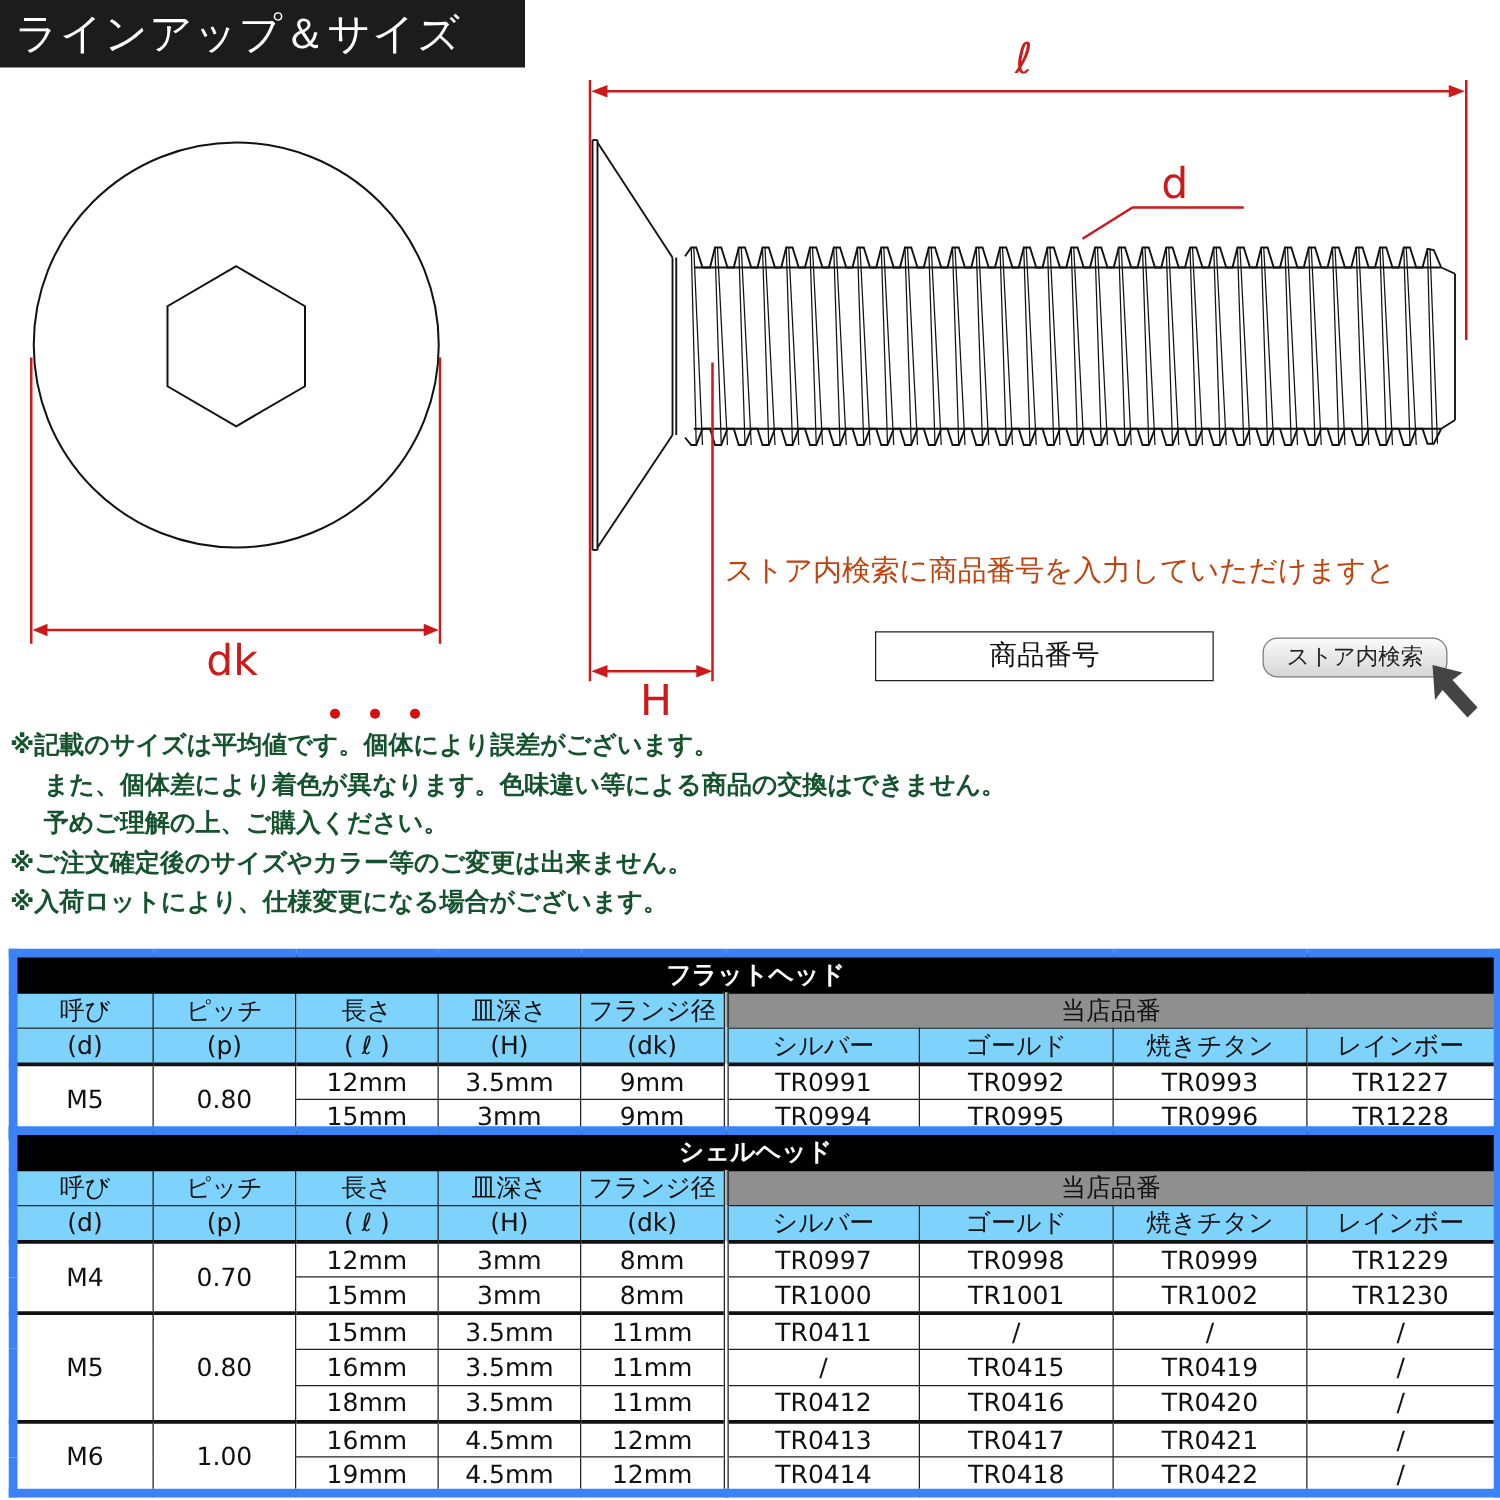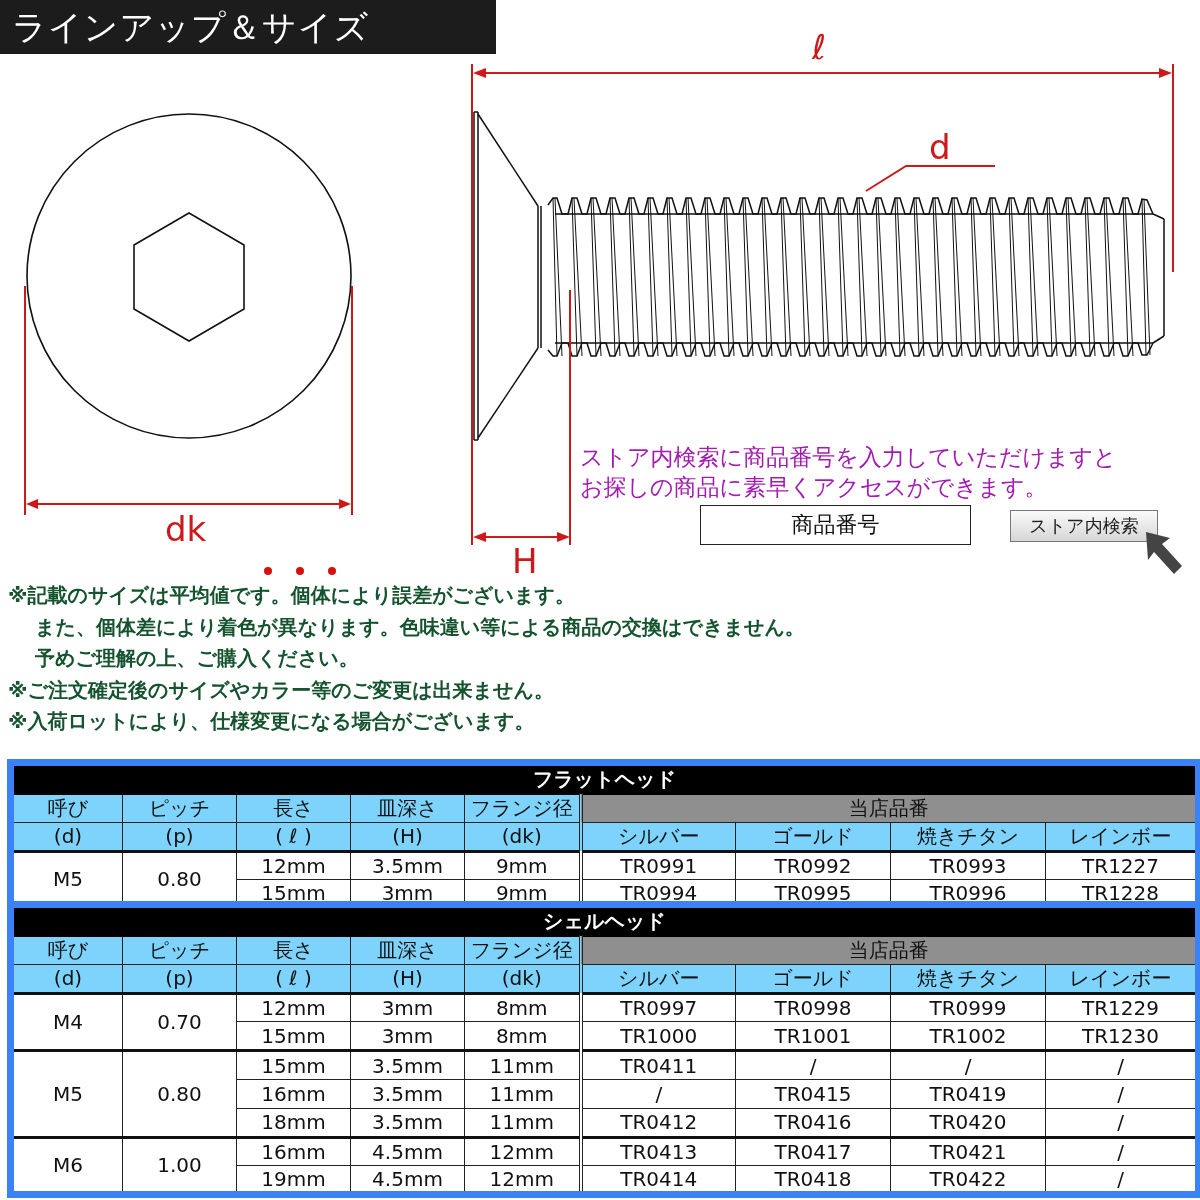--- a/index.html
+++ b/index.html
@@ -1,38 +1,38 @@
 <!DOCTYPE html>
 <html><head>
 <meta charset="utf-8">
 <style>
   * { box-sizing: border-box; margin: 0; padding: 0; }
   html, body { width: 1200px; height: 1200px; background: #fff; overflow: hidden; }
   body { position: relative; font-family: "DejaVu Sans", "Liberation Sans", sans-serif; color: #111; }
 
   .title-bar {
-    position: absolute; left: 0; top: 0; width: 496px; height: 54px;
+    position: absolute; left: 0; top: 0; width: 420px; height: 54px;
     background: #1c1c1c; color: #fff; font-size: 34px; line-height: 54px;
     padding-left: 12px; letter-spacing: 1px;
   }
 
   svg.diagram { position: absolute; left: 0; top: 0; }
 
   .dim-label { position: absolute; color: #cc1a1a; font-size: 34px; line-height: 1; }
 
   .search-note {
-    position: absolute; left: 580px; top: 442px; font-size: 23px; line-height: 30px; color: #a21caf;
+    position: absolute; left: 580px; top: 442px; font-size: 23px; line-height: 30px; color: #c2410c;
   }
   .search-field {
     position: absolute; left: 700px; top: 505px; width: 271px; height: 40px;
     border: 1px solid #222; text-align: center; font-size: 22px; line-height: 38px; background: #fff;
   }
   .search-button {
     position: absolute; left: 1010px; top: 510px; width: 148px; height: 32px;
-    border: 1px solid #777; border-radius: 0;
+    border: 1px solid #777; border-radius: 12px;
     background: linear-gradient(#fafafa, #d6d6d6);
     font-size: 18px; line-height: 30px; text-align: center; color: #222;
   }
   .cursor-icon { position: absolute; left: 1142px; top: 528px; }
 
   .notes { position: absolute; left: 8px; top: 580px; color: #14532d; font-size: 20px; line-height: 31.5px; font-weight: bold; }
   .notes div { white-space: nowrap; }
   .notes .indent { padding-left: 27px; }
   .emph-dots { position: absolute; left: 0; top: 0; }
 
@@ -114,21 +114,20 @@
   </g>
 </svg>
 
 <div class="dim-label" style="left:812px; top:30px;">ℓ</div>
 <div class="dim-label" style="left:929px; top:130px;">d</div>
 <div class="dim-label" style="left:165px; top:512px;">dk</div>
 <div class="dim-label" style="left:512px; top:544px;">H</div>
 
 <div class="search-note">
   <div>ストア内検索に商品番号を入力していただけますと</div>
-  <div>お探しの商品に素早くアクセスができます。</div>
 </div>
 <div class="search-field">商品番号</div>
 <div class="search-button">ストア内検索</div>
 <svg class="cursor-icon" width="50" height="50" viewBox="0 0 50 50">
   <polygon points="4,4 28,10 20,16 40,38 32,46 12,24 6,32" fill="#444"></polygon>
 </svg>
 
 <svg class="emph-dots" width="1200" height="600" style="position:absolute;left:0;top:0;">
   <circle cx="268" cy="571" r="4" fill="#d50f0f"></circle>
   <circle cx="300" cy="571" r="4" fill="#d50f0f"></circle>

